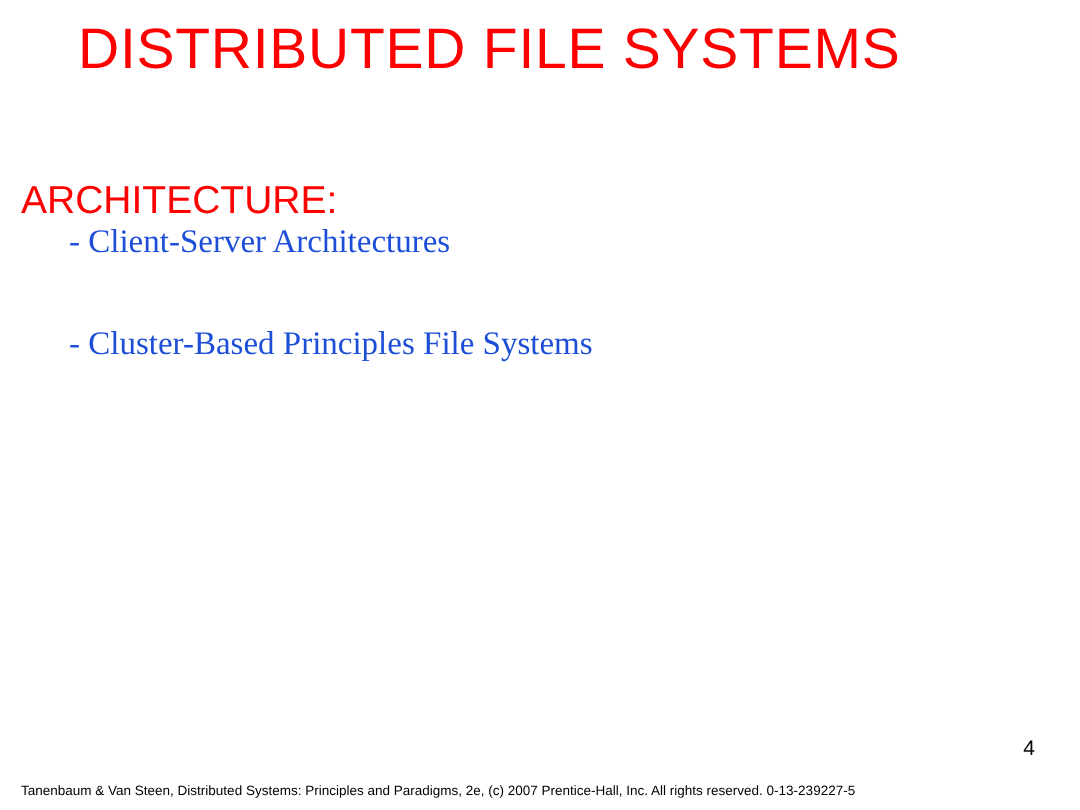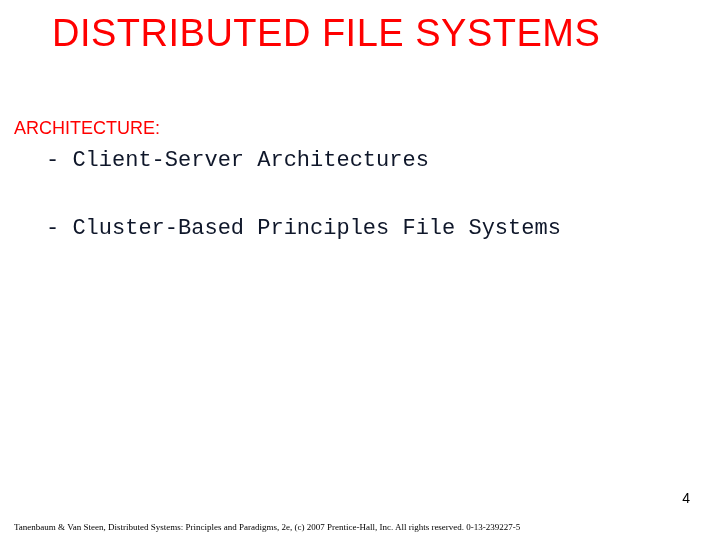--- a/index.html
+++ b/index.html
@@ -17,50 +17,50 @@
     font-weight: 400;
     letter-spacing: 0.5px;
     position: absolute;
     top: 12px;
     left: 52px;
     right: 20px;
     font-family: Arial, sans-serif;
   }
   .section-head {
     color: #ff0000;
-    font-size: 18px;
+    font-size: 26px;
     position: absolute;
     top: 118px;
     left: 14px;
     font-family: Arial, sans-serif;
   }
   .bullet {
-    color: #0f172a;
+    color: #1d4ed8;
     font-size: 22px;
     position: absolute;
     left: 46px;
-    font-family: Liberation Mono, monospace;
+    font-family: Liberation Serif, serif;
   }
   .b1 { top: 148px; }
   .b2 { top: 216px; }
   .b3 { top: 284px; }
   .pagenum {
     position: absolute;
     right: 18px;
     bottom: 34px;
     font-size: 14px;
     color: #000;
   }
   .footer {
     position: absolute;
     left: 14px;
     bottom: 8px;
     font-size: 9px;
     color: #000;
-    font-family: Liberation Serif, serif;
+    font-family: Liberation Sans, sans-serif;
   }
 </style>
 </head>
 <body>
 
 <div class="slide">
   <div class="title">DISTRIBUTED FILE SYSTEMS</div>
   <div class="section-head">ARCHITECTURE:</div>
   <div class="bullet b1">- Client-Server Architectures</div>
   <div class="bullet b2">- Cluster-Based Principles File Systems</div>

